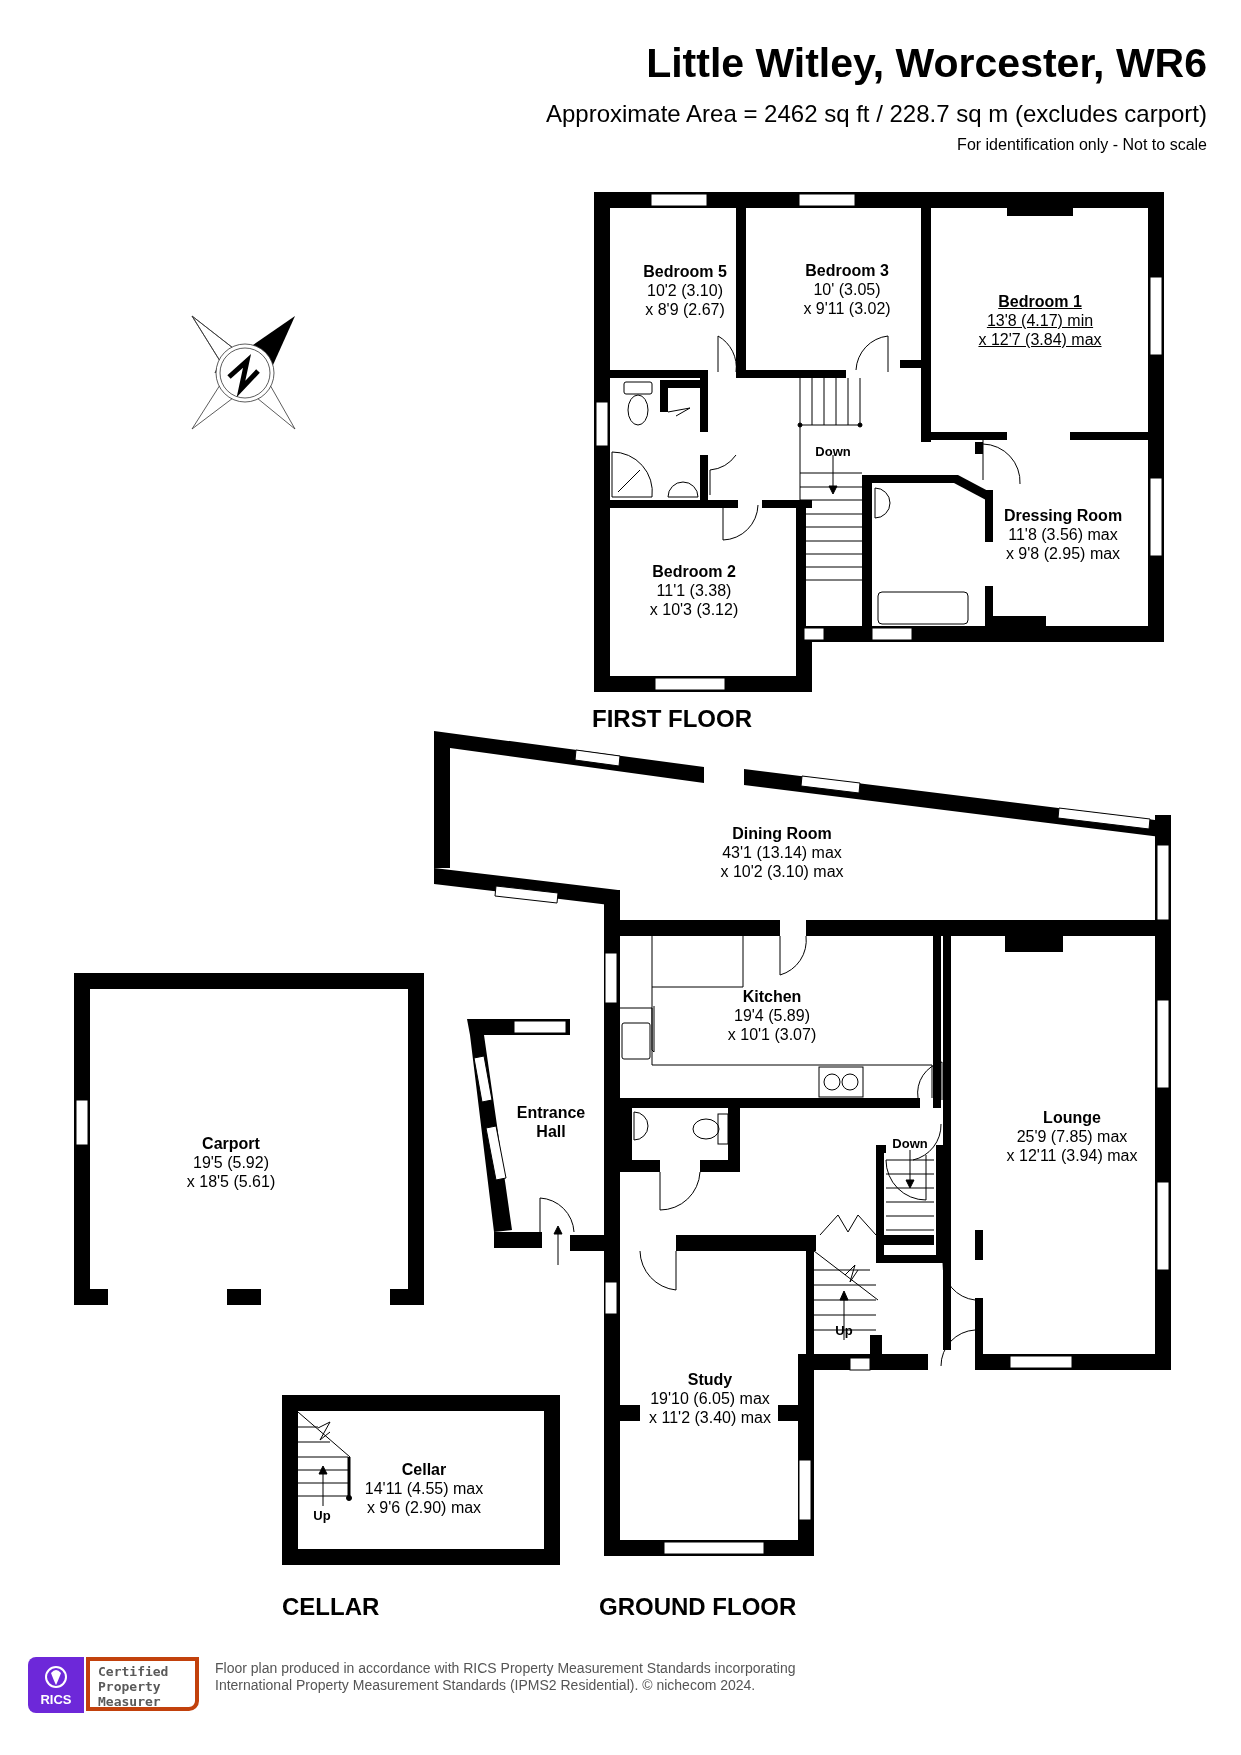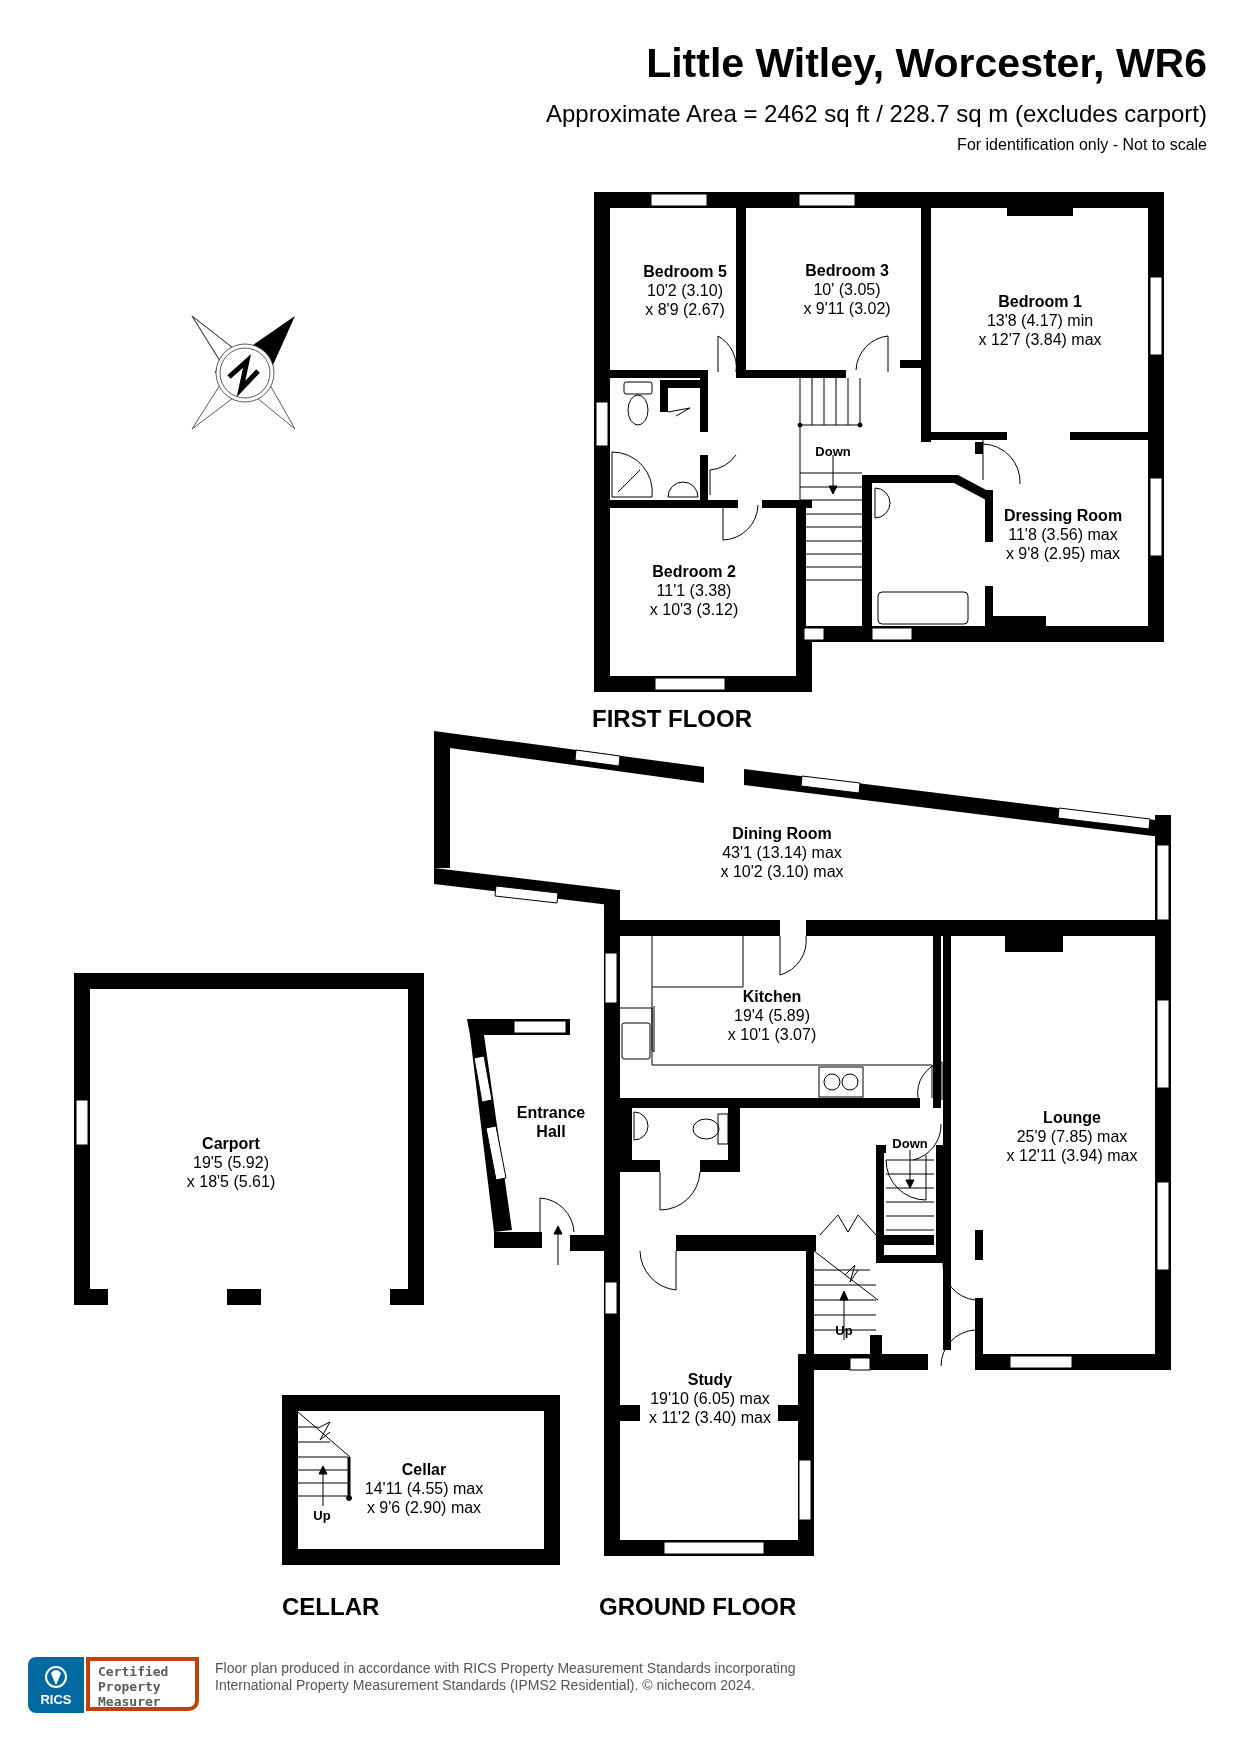--- a/index.html
+++ b/index.html
@@ -7,21 +7,21 @@
   .title { position: absolute; right: 34px; top: 40px; font-size: 41px; font-weight: bold; text-align: right; white-space: nowrap; }
   .subtitle { position: absolute; right: 34px; top: 100px; font-size: 24px; text-align: right; white-space: nowrap; }
   .note { position: absolute; right: 34px; top: 136px; font-size: 16px; text-align: right; white-space: nowrap; }
   svg.plan { position: absolute; left: 0; top: 0; }
   .room { position: absolute; text-align: center; font-size: 16px; line-height: 19px; white-space: nowrap; transform: translateX(-50%); }
   .room .name { font-weight: bold; display: block; }
   .room .dim { display: block; }
   .floor-label { position: absolute; font-size: 24px; font-weight: bold; white-space: nowrap; }
   .stair-label { position: absolute; font-size: 13px; font-weight: bold; white-space: nowrap; transform: translateX(-50%); }
   .footer-badge { position: absolute; left: 28px; top: 1657px; width: 175px; height: 56px; }
-  .badge-dark { position: absolute; left: 0; top: 0; width: 56px; height: 56px; background: #0369a1; border-radius: 8px 0 0 8px; color: #fff; }
+  .badge-dark { position: absolute; left: 0; top: 0; width: 56px; height: 56px; background: #6d28d9; border-radius: 8px 0 0 8px; color: #fff; }
   .badge-dark .rics { position: absolute; bottom: 6px; left: 0; width: 56px; text-align: center; font-size: 13px; font-weight: bold; }
   .badge-light { position: absolute; left: 58px; top: 0; width: 113px; height: 54px; border: 4px solid #c2410c; border-radius: 0 0 10px 0; color: #5a5a5a; font-family: "DejaVu Sans Mono", monospace; font-weight: bold; font-size: 13px; line-height: 15px; padding: 3px 0 0 8px; box-sizing: border-box; }
   .footer-text { position: absolute; left: 215px; top: 1660px; font-size: 14px; line-height: 17px; color: #555; white-space: nowrap; }
 </style>
 </head>
 <body>
 
 <div class="title">Little Witley, Worcester, WR6</div>
 <div class="subtitle">Approximate Area = 2462 sq ft / 228.7 sq m (excludes carport)</div>
 <div class="note">For identification only - Not to scale</div>
@@ -270,21 +270,21 @@
 <div class="room" style="left:685px; top:262px;">
   <span class="name">Bedroom 5</span>
   <span class="dim">10'2 (3.10)</span>
   <span class="dim">x 8'9 (2.67)</span>
 </div>
 <div class="room" style="left:847px; top:261px;">
   <span class="name">Bedroom 3</span>
   <span class="dim">10' (3.05)</span>
   <span class="dim">x 9'11 (3.02)</span>
 </div>
-<div class="room" style="left:1040px; top:292px;">
+<div class="room" style="left:1040px; top:292px;text-decoration:underline;">
   <span class="name">Bedroom 1</span>
   <span class="dim">13'8 (4.17) min</span>
   <span class="dim">x 12'7 (3.84) max</span>
 </div>
 <div class="room" style="left:694px; top:562px;">
   <span class="name">Bedroom 2</span>
   <span class="dim">11'1 (3.38)</span>
   <span class="dim">x 10'3 (3.12)</span>
 </div>
 <div class="room" style="left:1063px; top:506px;">

